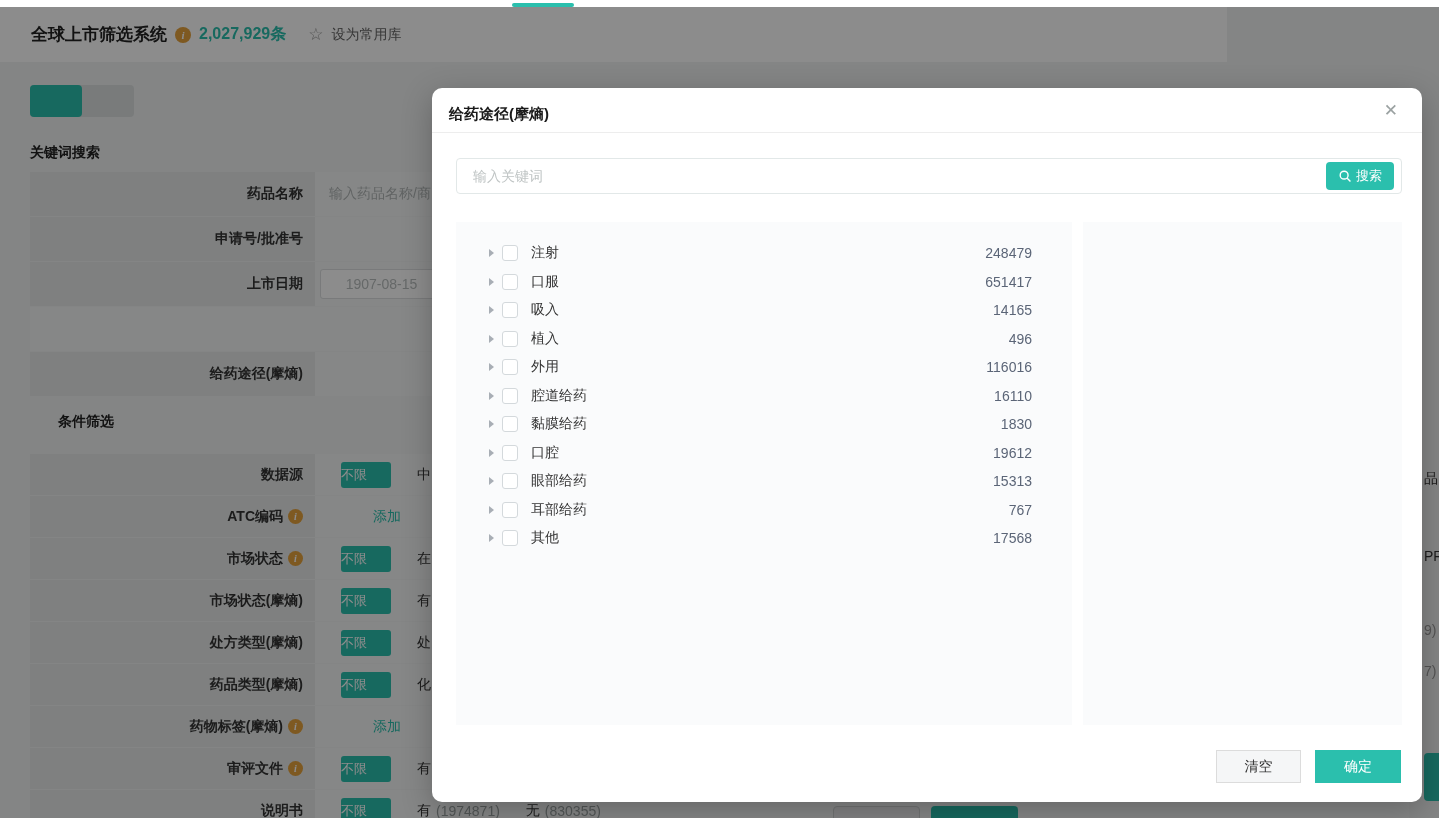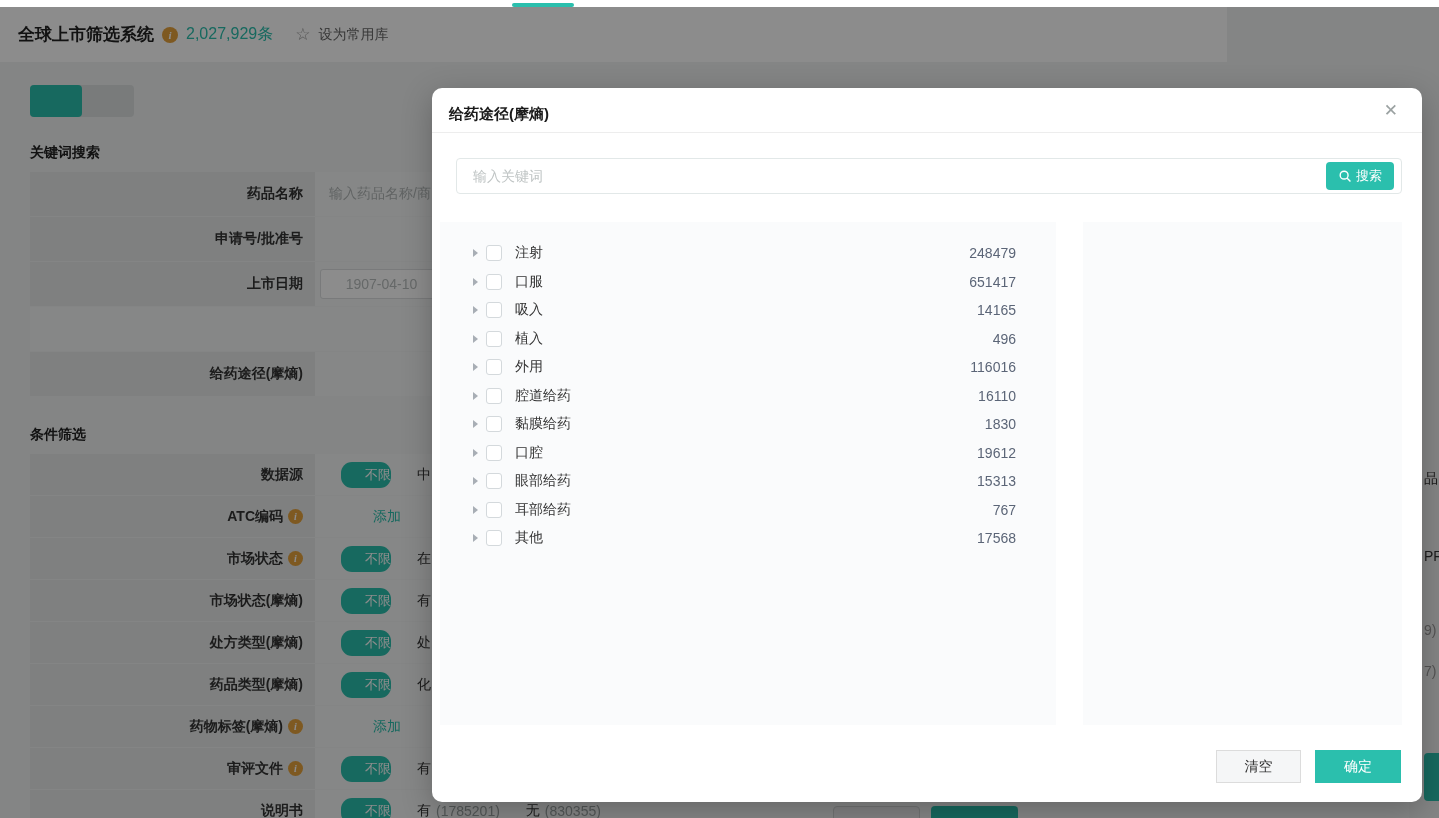--- a/index.html
+++ b/index.html
@@ -8,52 +8,52 @@
     --count:#5b6577;
   }
   *{box-sizing:border-box;margin:0;padding:0;}
   html,body{width:1439px;height:818px;overflow:hidden;}
   body{font-family:"Liberation Sans",sans-serif;font-size:14px;color:#333;position:relative;background:#f1f3f3;}
 
   
   .top-strip{position:absolute;left:0;top:0;width:1439px;height:7px;background:#fff;z-index:20;}
   .tab-indicator{position:absolute;left:512px;top:3px;width:62px;height:4px;background:var(--accent);border-radius:2px;}
 
-  .app-header{position:absolute;left:0;top:7px;width:1227px;height:55px;background:#fff;display:flex;align-items:center;padding-left:18px;gap:8px;z-index:1;}
+  .app-header{position:absolute;left:0;top:7px;width:1227px;height:55px;background:#fff;display:flex;align-items:center;padding-left:31px;gap:8px;z-index:1;}
   .app-title{font-size:17px;font-weight:bold;color:#222;}
   .info-badge{display:inline-flex;align-items:center;justify-content:center;width:16px;height:16px;border-radius:50%;background:var(--info);color:#fff;font-size:11px;font-weight:bold;font-family:"Liberation Serif",serif;font-style:italic;}
   .info-badge.sm{width:15px;height:15px;font-size:10px;}
-  .total-count{color:var(--accent);font-weight:normal;font-size:16px;}
+  .total-count{color:var(--accent);font-weight:bold;font-size:16px;}
   .star-glyph{color:#999;font-size:17px;margin-left:14px;}
   .fav-label{color:#666;}
 
   .page-body{position:absolute;left:0;top:62px;width:1439px;height:756px;background:#f1f3f3;z-index:1;}
 
   .tabs{position:absolute;left:30px;top:23px;height:32px;background:#dce0e0;border-radius:4px;display:flex;}
   .tab{height:32px;line-height:32px;padding:0 26px;font-size:15px;color:#333;border-radius:4px;cursor:pointer;background:transparent;border:none;font-family:inherit;}
   .tab.active{background:var(--accent);color:#fff;font-weight:bold;}
 
   .section-title{position:absolute;left:30px;font-size:14px;font-weight:bold;color:#222;}
   .kw-title{top:82px;}
-  .ft-title{top:364px;}
+  .ft-title{top:351px;margin-left:28px;}
 
   .form-table{position:absolute;left:30px;width:1379px;}
   .kw-table{top:110px;}
   .ft-table{top:392px;}
   .form-row{display:flex;margin-bottom:1px;}
   .kw-table .form-row{height:44px;}
   .ft-table .form-row{height:41px;}
   .form-label{width:285px;background:#e7eaea;display:flex;align-items:center;justify-content:flex-end;padding-right:12px;gap:5px;font-weight:bold;color:#333;flex:none;}
   .form-value{flex:1;background:#f4f6f6;display:flex;align-items:center;}
 
   .ph{margin-left:14px;color:#b0b5b5;}
   .ph-box{margin-left:5px;width:123px;height:30px;line-height:28px;text-align:center;background:#fff;border:1px solid #dcdfe0;border-radius:3px;color:#b9bebe;}
   .ph:empty,.ph-box:empty,.chip:empty,.add-link:empty,.opt:empty,.optc:empty,.opt2:empty,.optc2:empty{display:none;}
 
-  .chip{margin-left:26px;width:50px;height:26px;line-height:26px;text-align:right;background:var(--accent);color:#fff;font-size:13px;border-radius:11px;cursor:pointer;}
+  .chip{margin-left:26px;width:50px;height:26px;line-height:26px;text-align:left;background:var(--accent);color:#fff;font-size:13px;border-radius:3px;cursor:pointer;}
   .add-link{margin-left:58px;color:var(--accent);cursor:pointer;}
   .opt{margin-left:26px;color:#333;cursor:pointer;}
   .optc{margin-left:5px;color:#9aa1a1;}
   .opt2{margin-left:26px;color:#333;cursor:pointer;}
   .optc2{margin-left:5px;color:#9aa1a1;}
 
   
   .frag{position:absolute;color:#333;white-space:nowrap;}
   .frag.gray{color:#999;}
   .frag1{left:1424px;top:408px;}
@@ -73,21 +73,21 @@
   .modal-title{position:absolute;left:17px;top:17px;font-size:15px;font-weight:bold;color:#1a1a1a;}
   .modal-close{position:absolute;right:24px;top:14px;font-size:17px;color:#9ba2a2;cursor:pointer;background:none;border:none;line-height:1;font-family:inherit;}
   .modal-divider{position:absolute;left:0;top:44px;width:100%;height:1px;background:#ededed;}
 
   .search-wrap{position:absolute;left:24px;top:70px;width:946px;height:36px;border:1px solid #e2e8e8;border-radius:4px;background:#fff;}
   .search-input{position:absolute;left:0;top:0;width:860px;height:34px;border:none;outline:none;padding-left:16px;font-size:14px;font-family:inherit;color:#333;background:transparent;}
   .search-input::placeholder{color:#bfc4c4;}
   .search-btn{position:absolute;right:7px;top:3px;height:28px;width:68px;background:var(--accent);border:none;border-radius:4px;color:#fff;font-size:13px;display:flex;align-items:center;justify-content:center;gap:4px;cursor:pointer;font-family:inherit;}
 
   .panel{position:absolute;top:134px;height:503px;background:#fafbfc;}
-  .panel-left{left:8px;width:616px;padding-top:17px;}
+  .panel-left{left:24px;width:616px;padding-top:17px;}
   .panel-right{left:651px;width:319px;}
 
   .tree-row{height:28.5px;display:flex;align-items:center;cursor:pointer;}
   .caret{margin-left:33px;width:0;height:0;border-left:5px solid #a8aeb5;border-top:4px solid transparent;border-bottom:4px solid transparent;flex:none;cursor:pointer;}
   .cbox{margin-left:8px;width:16px;height:16px;background:#fff;border:1px solid #d4d9dc;border-radius:3px;flex:none;cursor:pointer;}
   .tree-label{margin-left:13px;color:#333;}
   .tree-count{margin-left:auto;margin-right:40px;color:var(--count);}
 
   .btn{position:absolute;top:662px;height:33px;border-radius:0;font-size:14px;cursor:pointer;font-family:inherit;}
   .btn-clear{left:784px;width:85px;background:#f5f6f7;border:1px solid #dcdcdc;color:#333;}
@@ -131,21 +131,21 @@
           
           
         </div>
       </div>
       <div class="form-row">
         <div class="form-label">
           <span>上市日期</span>
         </div>
         <div class="form-value">
 
-          <span class="ph-box">1907-04-10</span>
+          <span class="ph-box">1907-08-15</span>
         </div>
       </div>
       <div class="form-row">
         <div class="form-value">
           
           
         </div>
       </div>
       <div class="form-row">
         <div class="form-label">
@@ -257,21 +257,21 @@
       </div>
       <div class="form-row">
         <div class="form-label">
           <span>说明书</span>
 
         </div>
         <div class="form-value">
           <span class="chip">不限</span>
 
           <span class="opt">有</span>
-          <span class="optc">(1785201)</span>
+          <span class="optc">(1974871)</span>
           <span class="opt2">无</span>
           <span class="optc2">(830355)</span>
         </div>
       </div>
   </div>
 
   <span class="frag frag1">品 (</span>
   <span class="frag frag2">PR(</span>
   <span class="frag gray frag3">9)</span>
   <span class="frag gray frag4">7)</span>

